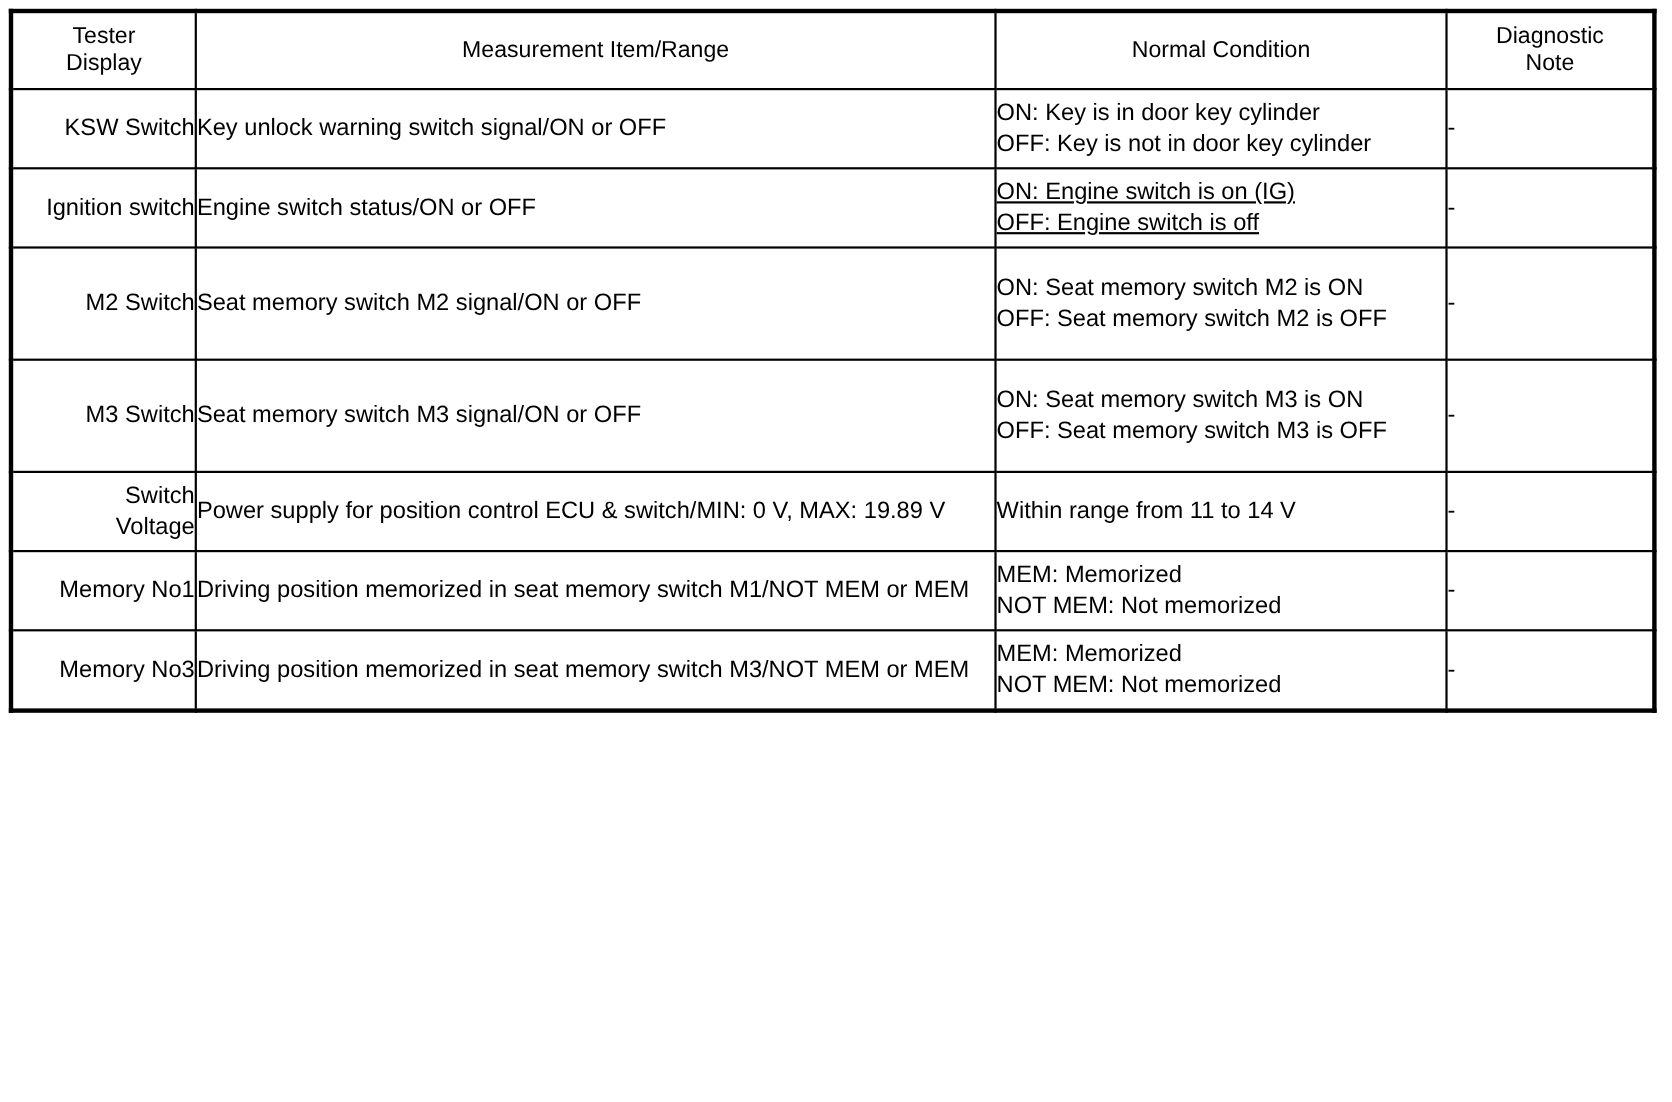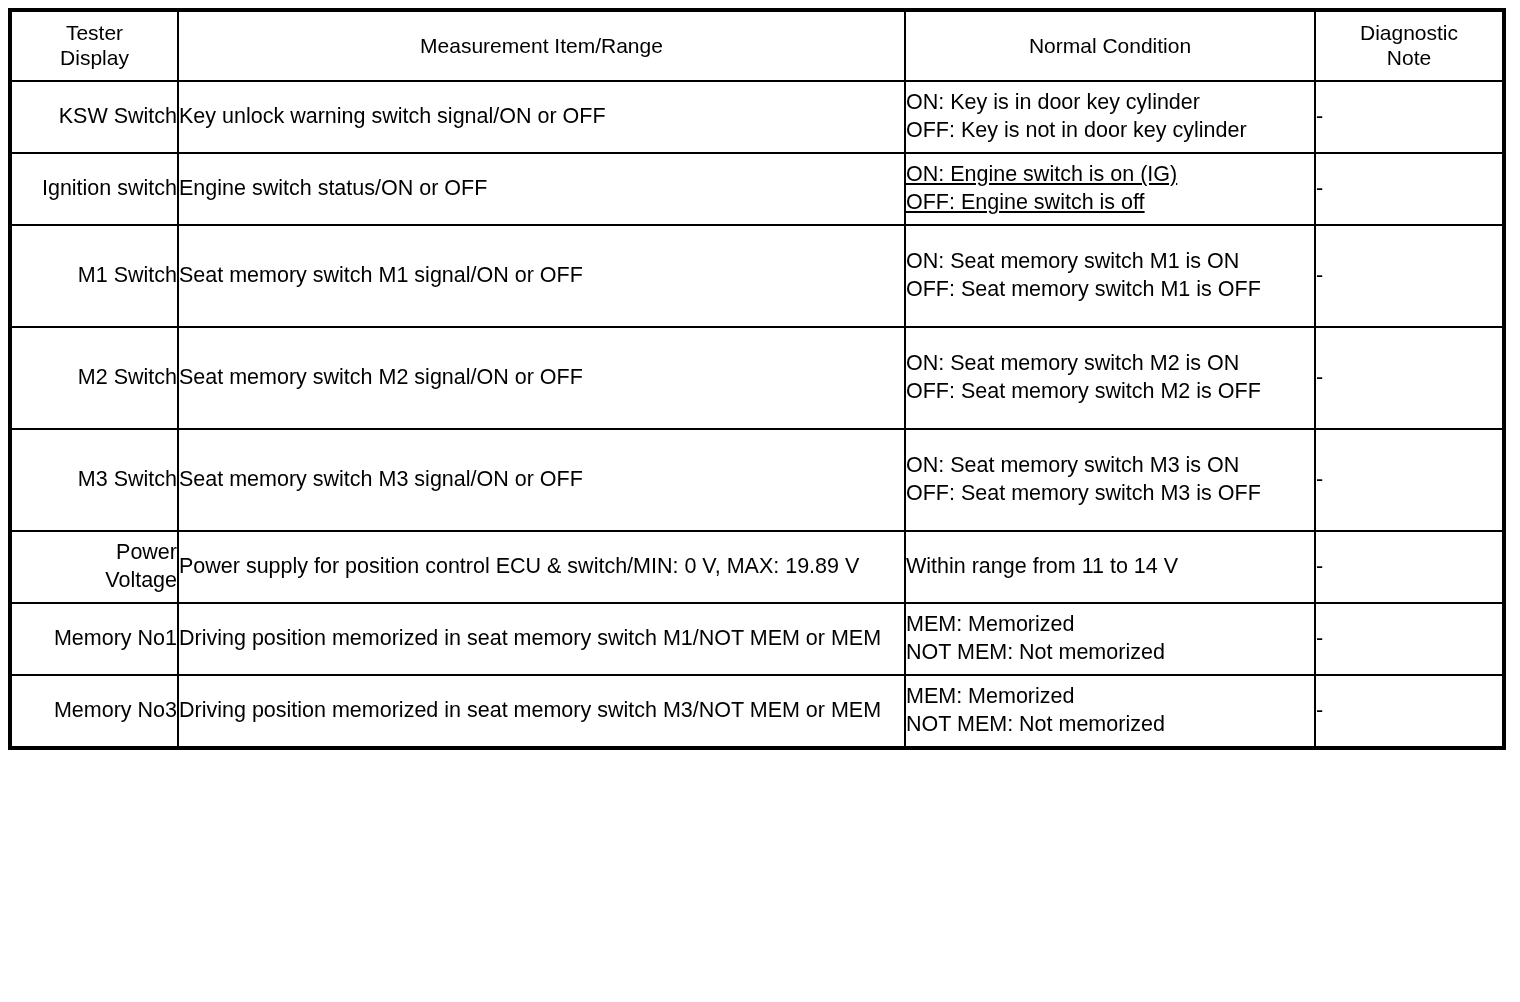--- a/index.html
+++ b/index.html
@@ -122,43 +122,36 @@
 OFF: Key is not in door key cylinder</td>
         <td class="note">-</td>
       </tr>
       <tr class="r-2">
         <td class="tester">Ignition switch</td>
         <td class="measure">Engine switch status/ON or OFF</td>
         <td class="normal" style="white-space: pre-line; text-decoration: underline;">ON: Engine switch is on (IG)
 OFF: Engine switch is off</td>
         <td class="note">-</td>
       </tr>
-      <tr class="r-4">
-        <td class="tester">M1 Switch</td>
-        <td class="measure">Seat memory switch M1 signal/ON or OFF</td>
-        <td class="normal" style="white-space: pre-line;">ON: Seat memory switch M1 is ON
-OFF: Seat memory switch M1 is OFF</td>
-        <td class="note">-</td>
-      </tr>
       <tr class="r-5">
         <td class="tester">M2 Switch</td>
         <td class="measure">Seat memory switch M2 signal/ON or OFF</td>
         <td class="normal" style="white-space: pre-line;">ON: Seat memory switch M2 is ON
 OFF: Seat memory switch M2 is OFF</td>
         <td class="note">-</td>
       </tr>
       <tr class="r-6">
         <td class="tester">M3 Switch</td>
         <td class="measure">Seat memory switch M3 signal/ON or OFF</td>
         <td class="normal" style="white-space: pre-line; margin-top: 26px;">ON: Seat memory switch M3 is ON
 OFF: Seat memory switch M3 is OFF</td>
         <td class="note">-</td>
       </tr>
       <tr class="r-8">
-        <td class="tester" style="white-space: pre-line;">Power
+        <td class="tester" style="white-space: pre-line;">Switch
 Voltage</td>
         <td class="measure">Power supply for position control ECU &amp; switch/MIN: 0 V, MAX: 19.89 V</td>
         <td class="normal">Within range from 11 to 14 V</td>
         <td class="note">-</td>
       </tr>
       <tr class="r-9">
         <td class="tester">Memory No1</td>
         <td class="measure">Driving position memorized in seat memory switch M1/NOT MEM or MEM</td>
         <td class="normal" style="white-space: pre-line;">MEM: Memorized
 NOT MEM: Not memorized</td>

